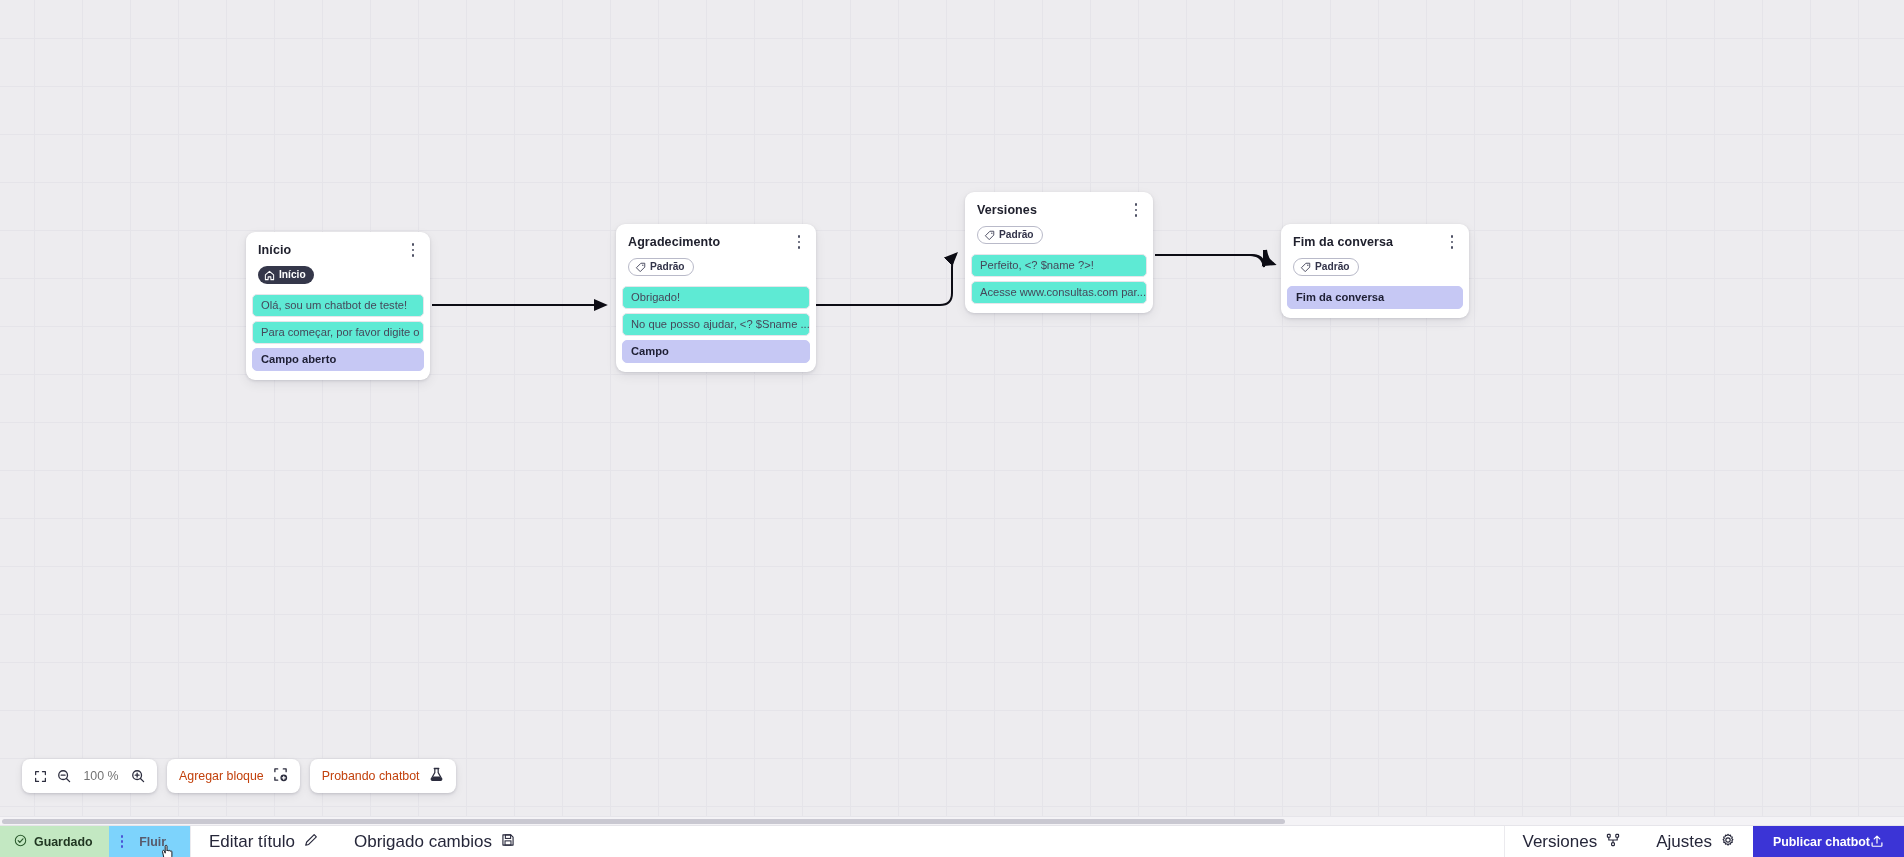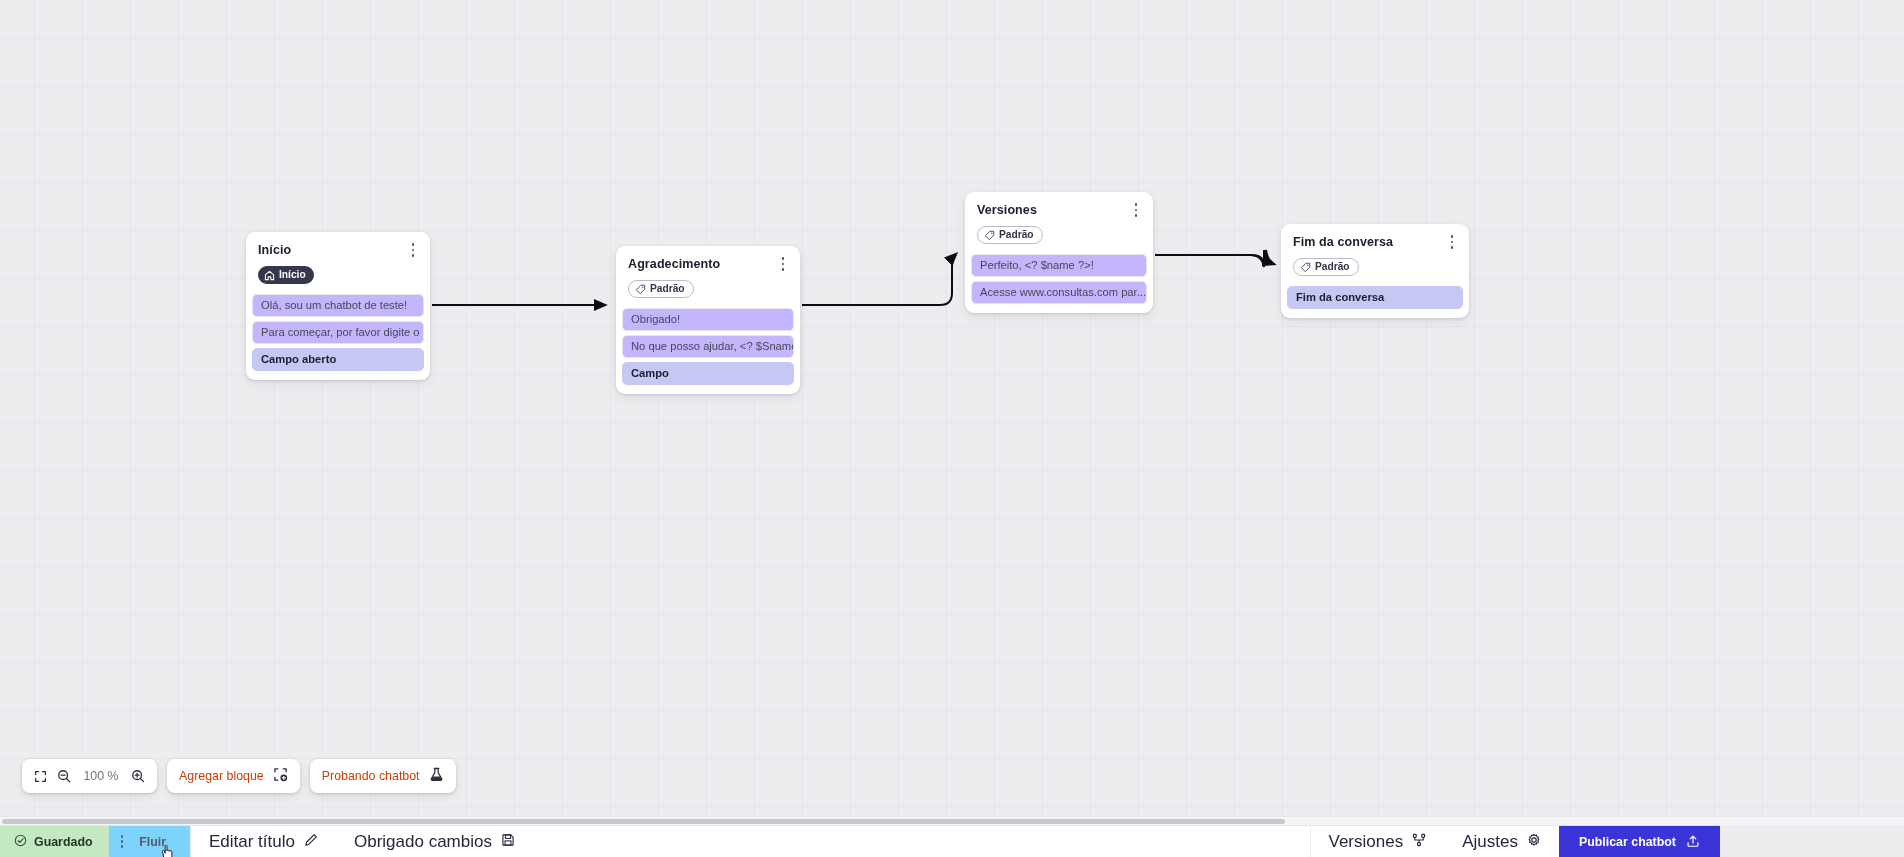--- a/index.html
+++ b/index.html
@@ -113,34 +113,34 @@
     border-radius: 5px;
     display: flex;
     align-items: center;
     padding: 0 8px;
     font-size: 11.2px;
     color: #3a3b4d;
     white-space: nowrap;
     overflow: hidden;
   }
   .row.msg {
-    background: #c4b5fd;
+    background: #5eead4;
     border: 1px solid #e6e5ea;
     color: #46475a;
   }
   .row.accent {
     background: #c6c8f4;
     color: #1d1e33;
     font-weight: bold;
     border: 1px solid #c6c8f4;
   }
 
   
   #node-inicio        { left: 246px; top: 232px; width: 184px; }
-  #node-agradecimento { left: 616px; top: 246px; width: 184px; }
+  #node-agradecimento { left: 616px; top: 224px; width: 200px; }
   #node-consultas     { left: 965px; top: 192px; width: 188px; }
   #node-fim           { left: 1281px; top: 224px; width: 188px; }
 
   
   #toolbar {
     position: absolute;
     left: 22px;
     bottom: 32px;
     display: flex;
     gap: 10px;
@@ -197,21 +197,21 @@
     height: 5px;
     border-radius: 3px;
     background: #c9c8d1;
   }
 
   
   #statusbar {
     position: absolute;
     left: 0;
     bottom: 0;
-    width: 1720px;
+    width: 1904px;
     height: 32px;
     background: #ffffff;
     display: flex;
     align-items: stretch;
     border-top: 1px solid #e6e5ea;
     z-index: 40;
     justify-content: flex-end;
   }
 
   #saved-chip {
@@ -268,21 +268,20 @@
   #sb-right {
     margin-left: auto;
     display: flex;
     align-items: stretch;
     border-left: 1px solid #ebeaee;
   }
 
   #publish-btn {
     display: flex;
     align-items: center;
-    gap: 10px;
     padding: 16px 20px;
     background: #3b34d6;
     color: #ffffff;
     font-size: 12.4px;
     font-weight: bold;
     white-space: nowrap;
     cursor: pointer;
   }
 
   

